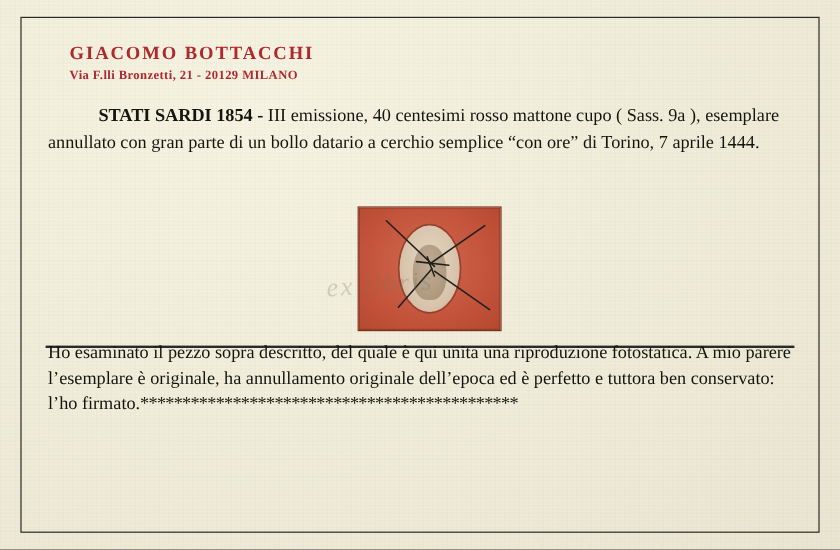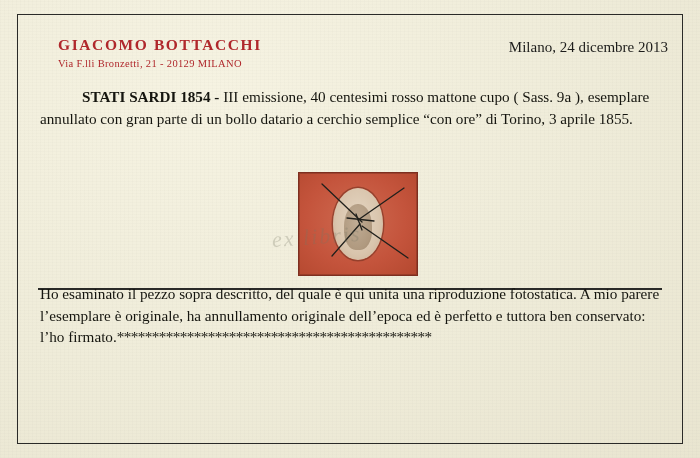--- a/index.html
+++ b/index.html
@@ -57,21 +57,21 @@
     font-weight: bold;
     font-size: 15.5px;
     letter-spacing: 1.6px;
   }
   #signer-address {
     position: absolute;
     left: 8px;
     top: 22px;
     color: #b0282c;
     font-family: "Liberation Serif", serif;
-    font-weight: normal;
+    font-weight: bold;
     font-size: 10.5px;
     letter-spacing: 0.35px;
   }
   #date-line {
     position: absolute;
     right: 2px;
     top: 3px;
     color: #1d1d1b;
     font-size: 15px;
   }
@@ -176,25 +176,24 @@
 
 <div id="page">
   <div id="paper-texture"></div>
   <div id="border-frame"></div>
 
   <div class="content">
 
     <div id="header">
       <div id="signer-name">GIACOMO  BOTTACCHI</div>
       <div id="signer-address">Via F.lli Bronzetti, 21 - 20129 MILANO</div>
-      <div id="date-line">Milano, 24 dicembre 2013</div>
     </div>
 
     <div id="description">
-      <span class="lead">STATI SARDI 1854 - </span><span>III emissione, 40 centesimi rosso mattone cupo ( Sass. 9a ), esemplare annullato con gran parte di un bollo datario a cerchio semplice “con ore” di Torino, 3 aprile 1855.</span>
+      <span class="lead">STATI SARDI 1854 - </span><span>III emissione, 40 centesimi rosso mattone cupo ( Sass. 9a ), esemplare annullato con gran parte di un bollo datario a cerchio semplice “con ore” di Torino, 7 aprile 1444.</span>
     </div>
 
     <div id="stamp-area">
       <div id="stamp-frame">
         <div id="stamp-oval">
           <div id="stamp-head"></div>
         </div>
       </div>
       <svg id="cancel-mark" viewBox="0 0 132 116" preserveAspectRatio="none">
         <g stroke="#20201c" stroke-width="1.3" fill="none" stroke-linecap="round">

